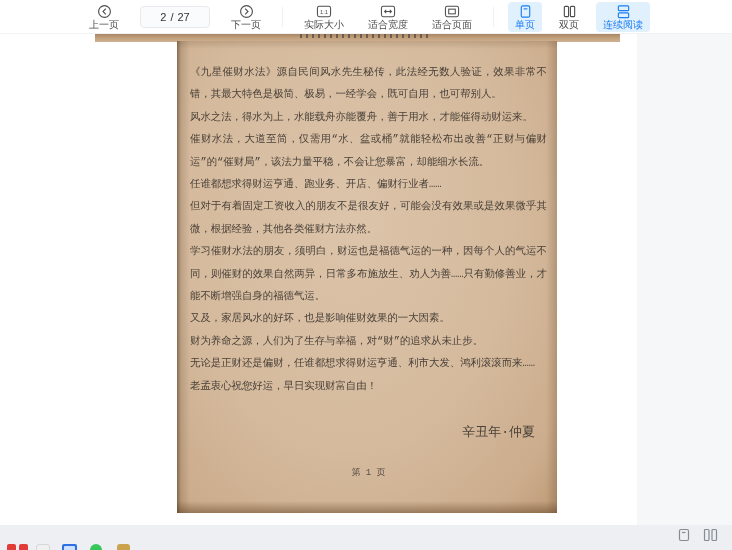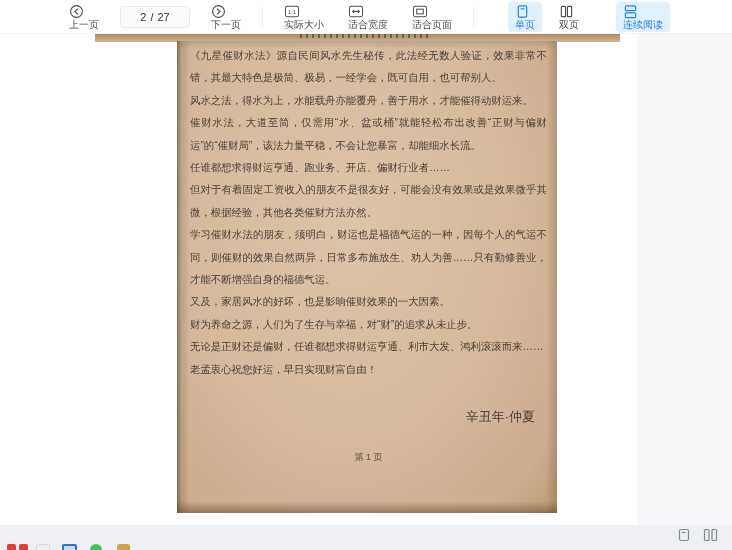--- a/index.html
+++ b/index.html
@@ -7,26 +7,26 @@
     width:732px;height:550px;overflow:hidden;position:relative;
     background:#ffffff;font-family:"Liberation Sans", sans-serif;
   }
   
   .toolbar{
     position:absolute;top:0;left:0;right:0;height:33px;background:#fff;
     display:flex;justify-content:center;align-items:center;gap:10px;
     border-bottom:1px solid #f1f2f4;z-index:6;
   }
   .tb-item{
-    display:flex;flex-direction:column;justify-content:center;
+    display:flex;flex-direction:column;align-items:center;justify-content:center;
     gap:0;font-size:10px;color:#4d4d4d;padding:2px 7px;border-radius:4px;
     cursor:default;line-height:11px;
   }
   .tb-item svg{display:block;}
-  .tb-item.active{background:#e1f0fd;color:#1b7ef2;margin-left:20px;}
+  .tb-item.active{background:#e1f0fd;color:#1b7ef2;}
   .pagebox{
     height:20px;min-width:52px;padding:0 8px;border:1px solid #e7e9ec;background:#fafbfc;
     border-radius:4px;display:flex;align-items:center;justify-content:center;
     font-size:11px;color:#333;gap:4px;margin:0 4px;
   }
   .tb-divider{width:1px;height:20px;background:#eef0f2;margin:0 4px;}
   
   .viewport{position:absolute;top:33px;left:0;width:637px;height:492px;background:#ffffff;}
   .right-panel{position:absolute;top:33px;right:0;width:95px;height:492px;background:#f6f7f9;}
   .photo-strip{
@@ -40,22 +40,22 @@
   .photo{
     position:absolute;left:177px;top:41px;width:380px;height:472px;
     background:
       linear-gradient(to right, rgba(62,37,16,0.50) 0px, rgba(62,37,16,0.16) 4px, rgba(0,0,0,0) 13px),
       linear-gradient(to top, rgba(92,61,30,0.48) 0px, rgba(0,0,0,0) 12px),
       linear-gradient(to bottom, rgba(122,92,62,0.25) 0px, rgba(0,0,0,0) 8px),
       linear-gradient(to left, rgba(110,80,50,0.30) 0px, rgba(0,0,0,0) 11px),
       radial-gradient(ellipse at 45% 38%, #dcc4aa 0%, #d5ba9d 55%, #ccad8d 85%, #bd9a76 100%);
   }
   .paper-text{
-    position:absolute;left:13px;top:4px;width:357px;
-    font-family:Liberation Sans, sans-serif;color:#4a4139;
+    position:absolute;left:13px;top:20px;width:357px;
+    font-family:Liberation Mono, monospace;color:#4a4139;
   }
   .paper-text p{
     margin:0;font-size:10.4px;line-height:22.4px;letter-spacing:0;
     text-align:justify;text-justify:inter-ideograph;
   }
   .signature{margin-top:22px;text-align:right;padding-right:12px;
     font-size:13px;line-height:27px;}
   .page-footer{margin-top:20px;text-align:center;font-size:9px;color:#5a5048;line-height:14px;}
   
   .bottombar{

